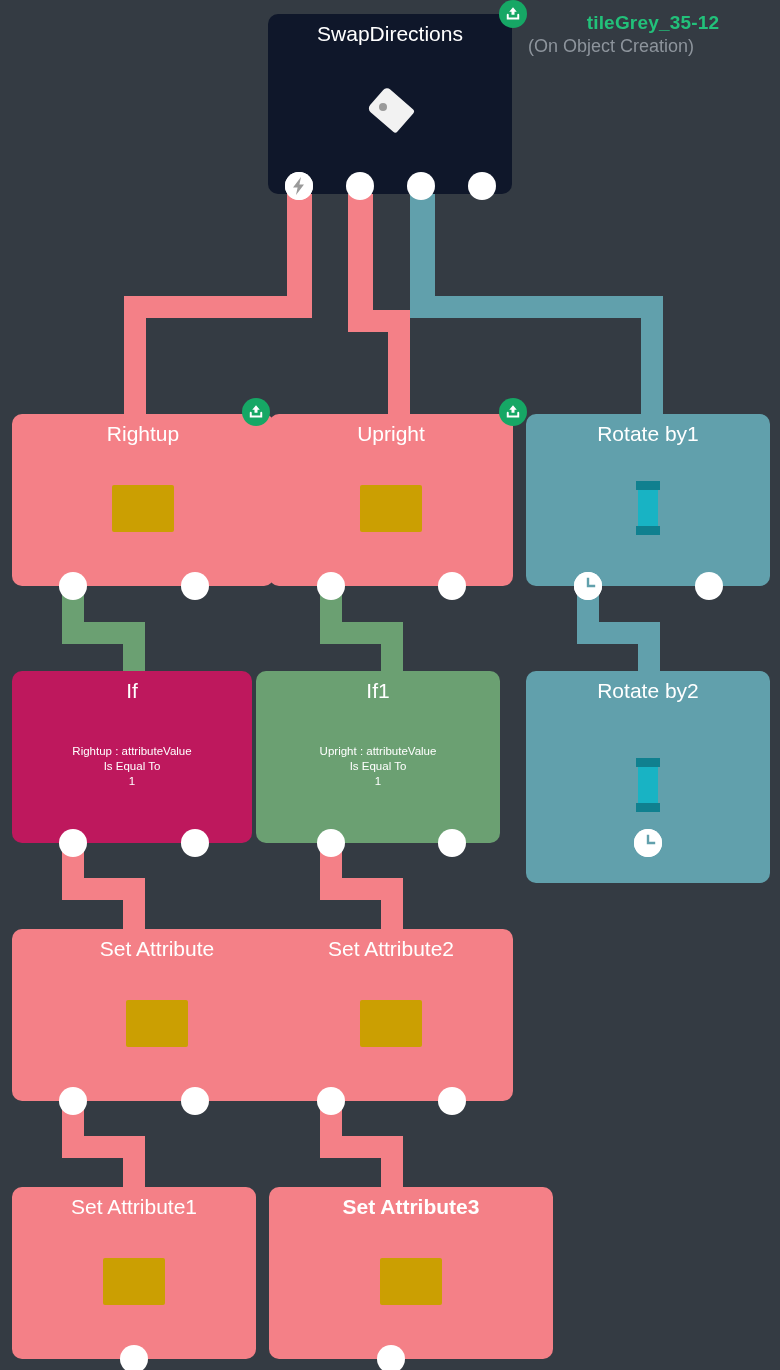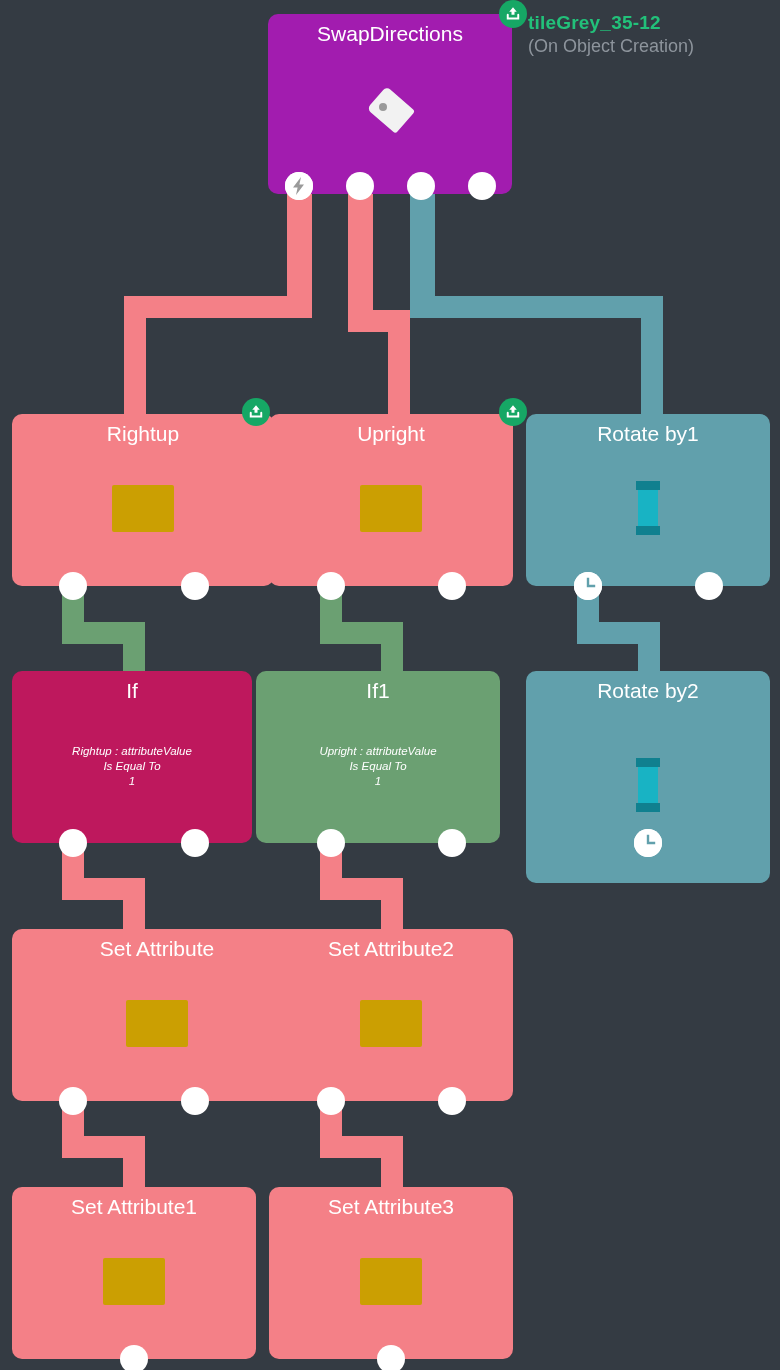--- a/index.html
+++ b/index.html
@@ -13,20 +13,21 @@
   #stage{position:absolute;left:0;top:0;width:780px;height:1370px;}
 
   
   .wire{position:absolute;}
 
   
   .hdr{position:absolute;text-align:left;}
   .hdr-title{
     color:#22c17a;font-weight:bold;font-size:19px;letter-spacing:.2px;
     white-space:nowrap;
+    text-align:center;
   }
   .hdr-sub{
     color:#8d949c;font-size:18px;white-space:nowrap;margin-top:2px;
   }
 
   
   .node{
     position:absolute;border-radius:10px;
     box-sizing:border-box;
   }
@@ -34,21 +35,21 @@
     position:absolute;left:0;right:0;top:8px;
     text-align:center;color:#ffffff;font-size:21px;
     white-space:nowrap;overflow:hidden;
   }
   .node-body{
     position:absolute;left:0;right:0;top:0;bottom:0;
     display:flex;align-items:center;justify-content:center;
   }
   .node-desc{
     color:#ffffff;font-size:11.5px;line-height:15px;text-align:center;
-    white-space:pre-line;margin-top:18px;font-style:italic;
+    white-space:pre-line;margin-top:18px;
   }
 
   
   .chip-yellow{
     width:62px;height:47px;background:#cb9f02;border-radius:2px;
   }
   .rot-icon{
     width:24px;height:62px;position:relative;
   }
   .rot-icon .bar{
@@ -128,21 +129,21 @@
 
   <div class="wire" style="left:320px;top:1100px;width:22px;height:48px;background:#f48087;"></div>
   <div class="wire" style="left:320px;top:1136px;width:83px;height:22px;background:#f48087;"></div>
   <div class="wire" style="left:381px;top:1136px;width:22px;height:62px;background:#f48087;"></div>
 
   <div class="hdr" style="left:528px;top:12px;width:250px;">
     <div class="hdr-title">tileGrey_35-12</div>
     <div class="hdr-sub">(On Object Creation)</div>
   </div>
 
-  <div class="node" style="left:268px;top:14px;width:244px;height:180px;background:#a21caf;">
+  <div class="node" style="left:268px;top:14px;width:244px;height:180px;background:#0f172a;">
     <div class="node-title">SwapDirections</div>
     <div class="node-body">
       <div class="tag-icon" style="margin-top:18px;">
         <div class="tag-shape"></div>
         <div class="tag-hole"></div>
       </div>
     </div>
   </div>
   <div class="upload-badge" style="left:499px;top:0px;">
     <svg width="18" height="18" viewBox="0 0 24 24">
@@ -267,21 +268,21 @@
   <div class="port" style="left:438px;top:1087px;"></div>
 
   <div class="node" style="left:12px;top:1187px;width:244px;height:172px;background:#f48087;">
     <div class="node-title">Set Attribute1</div>
     <div class="node-body">
       <div class="chip-yellow" style="margin-top:16px;"></div>
     </div>
   </div>
   <div class="port" style="left:120px;top:1345px;"></div>
 
-  <div class="node" style="left:269px;top:1187px;width:244px;height:172px;background:#f48087;">
+  <div class="node" style="left:269px;top:1187px;width:284px;height:172px;background:#f48087;font-weight:bold;">
     <div class="node-title">Set Attribute3</div>
     <div class="node-body">
       <div class="chip-yellow" style="margin-top:16px;"></div>
     </div>
   </div>
   <div class="port" style="left:377px;top:1345px;"></div>
 
 </div>
 
 </body></html>

